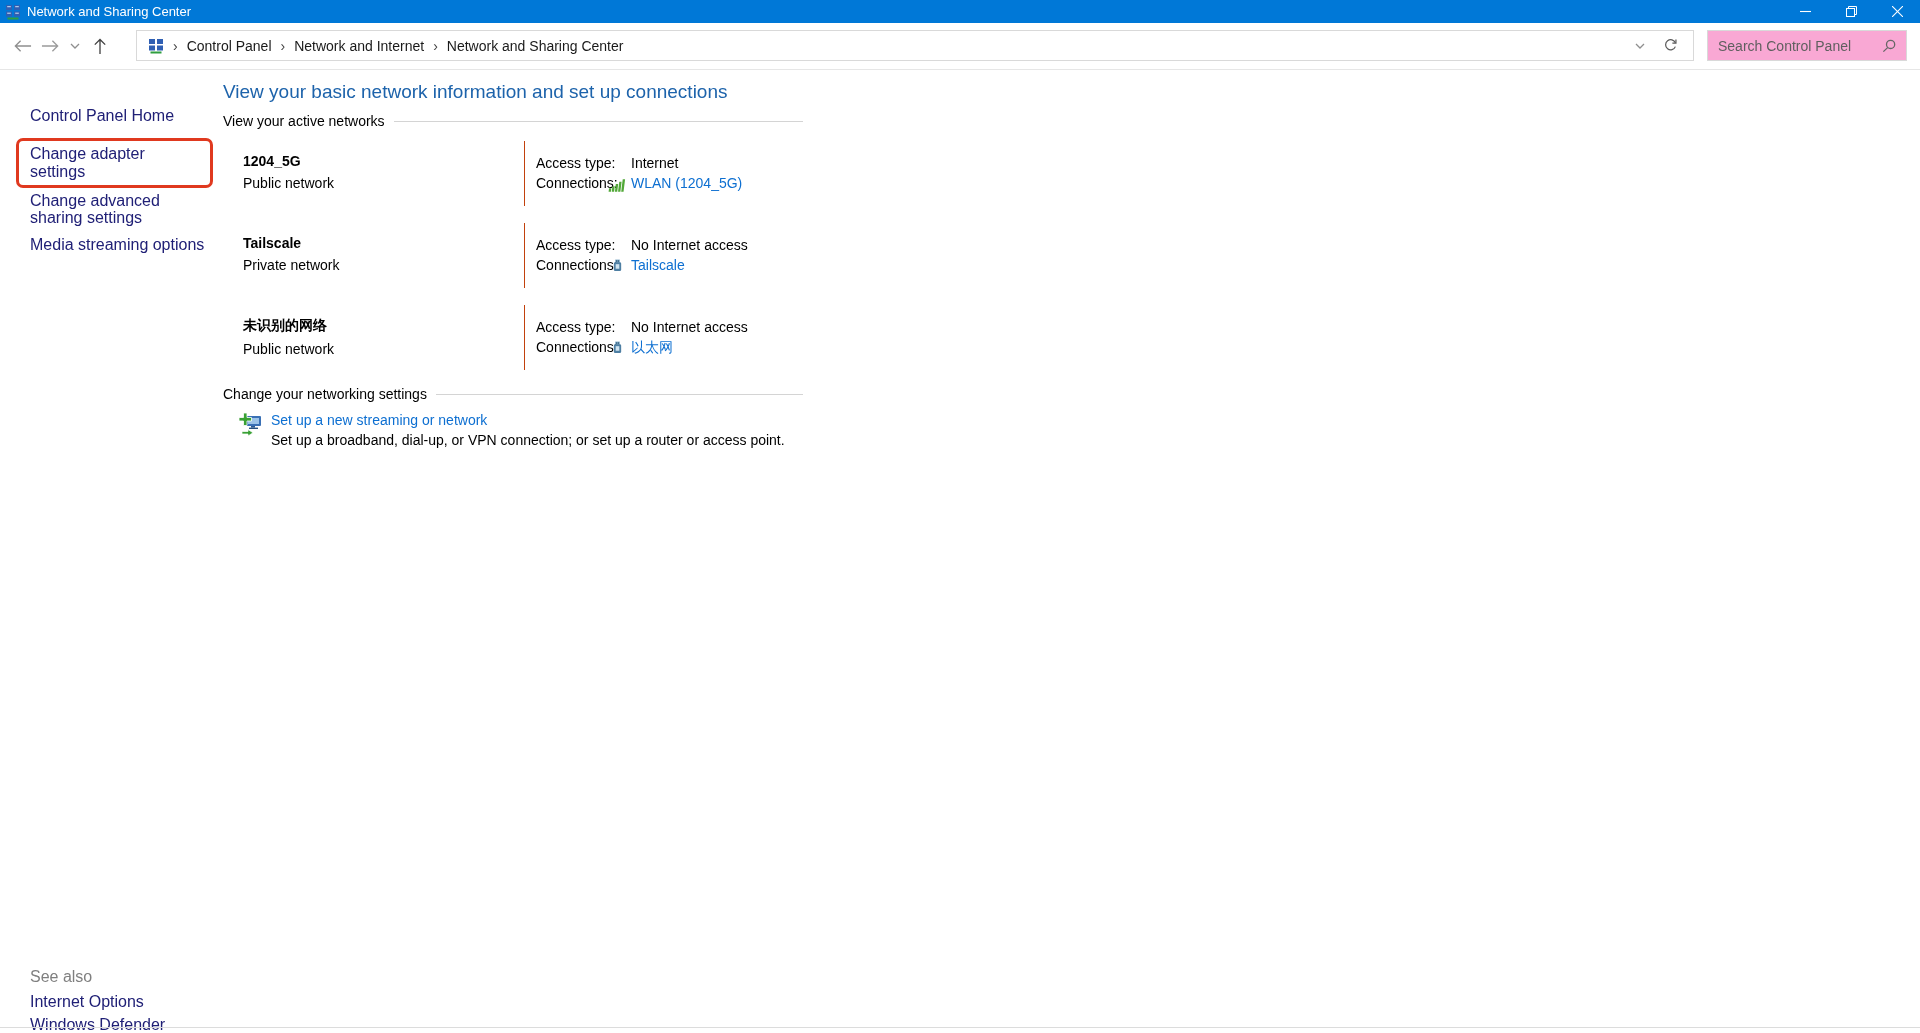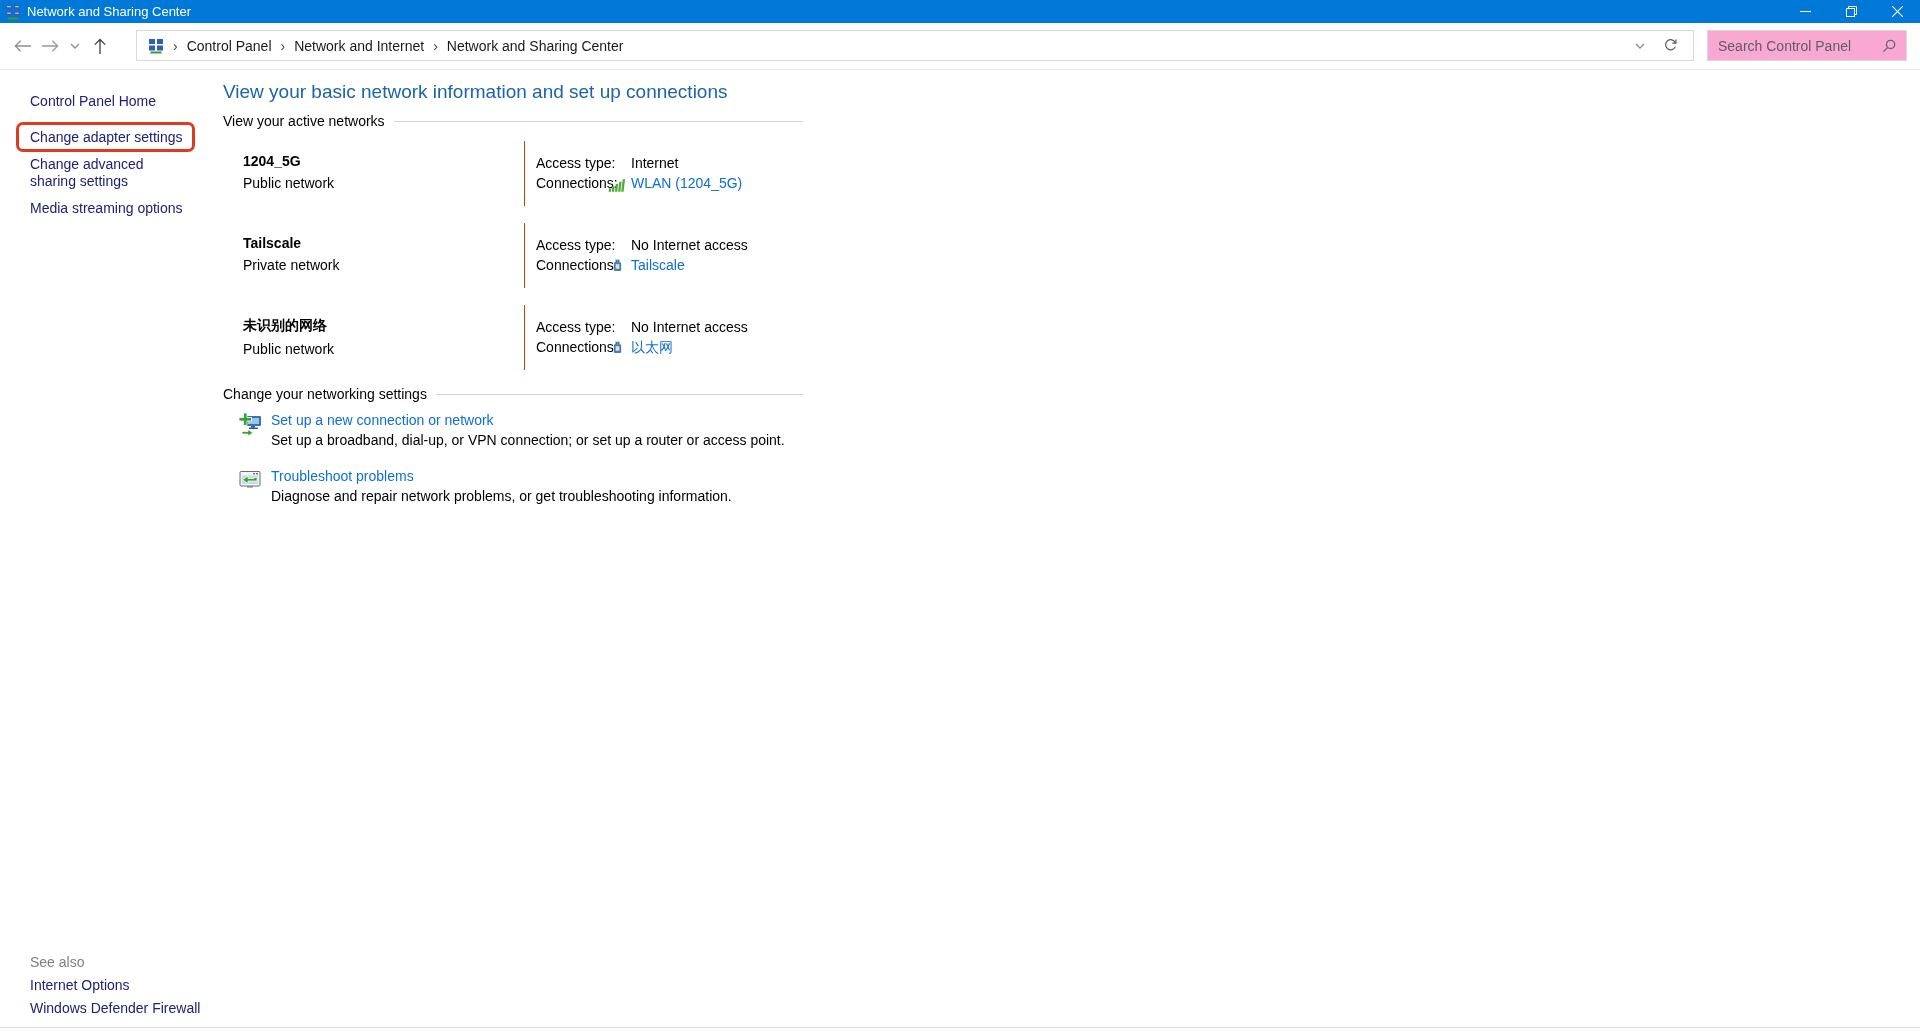--- a/index.html
+++ b/index.html
@@ -46,21 +46,21 @@
     border:1px solid #d9d9d9; background:#f9a8d4; display:flex; align-items:center;
   }
   .searchbox input {
     border:none; outline:none; flex:1; min-width:0; font-size:14px;
     font-family:"Liberation Sans", sans-serif; color:#333; padding:0 0 0 10px; background:transparent;
   }
   .searchbox input::placeholder { color:#5f5f5f; opacity:1; }
   .searchbox .mag { width:16px; height:16px; margin:0 9px 0 4px; flex:0 0 auto; }
 
   
-  .sidebar { position:absolute; top:70px; left:0; bottom:0; width:213px; font-size:14px; }
+  .sidebar { position:absolute; top:84px; left:0; bottom:0; width:213px; font-size:16px; }
   .sidebar a { color:#202076; text-decoration:none; display:block; }
   .cph { margin:23px 0 0 30px; }
   .adapter-box {
     display:inline-block; margin:13px 0 0 16px;
     border:3px solid #e0391f; border-radius:7px; padding:4px 9px 4px 11px;
   }
   .adv { margin:4px 0 0 30px; width:162px; line-height:17px; }
   .media { margin:10px 0 0 30px; }
   .see-also { position:absolute; left:30px; top:884px; }
   .see-also .hdr { color:#7f7f7f; }
@@ -321,37 +321,21 @@
           <rect x="10" y="6" width="11" height="6" fill="#9cc3e8"></rect>
           <rect x="13" y="14" width="4" height="1.6" fill="#2c5a94"></rect>
           <rect x="11" y="15.6" width="9" height="1.4" fill="#27507f"></rect>
           <g fill="#3aa135" stroke="#ffffff" stroke-width="0.8">
             <path d="M1 5.5 H5.5 V1 H9 V5.5 H13.5 V9 H9 V13.5 H5.5 V9 H1 Z"></path>
           </g>
           <path d="M4 19.5 H10 V17.5 L15 20.8 L10 24 V22 H4 Z" fill="#3aa135" stroke="#fff" stroke-width="0.7"></path>
         </svg>
       </span>
       <div class="setting-text">
-        <a href="#" class="setting-link">Set up a new connection or network</a>
+        <a href="#" class="setting-link">Set up a new streaming or network</a>
         <div class="setting-desc">Set up a broadband, dial-up, or VPN connection; or set up a router or access point.</div>
       </div>
     </div>
 
-    <div class="setting-item">
-      <span class="setting-icon">
-        <svg viewBox="0 0 24 24" width="24" height="24">
-          <rect x="2" y="3.5" width="20" height="14.5" rx="1" fill="#f2f5f9" stroke="#6b6b6b"></rect>
-          <rect x="15" y="5" width="2" height="1.4" fill="#6b6b6b"></rect>
-            <rect x="18" y="5" width="2" height="1.4" fill="#6b6b6b"></rect>
-          <rect x="4" y="7.5" width="16" height="8.5" fill="#c8d9ea"></rect>
-          <path d="M19 9.5 V13 H10 V15.5 L4.5 11.8 L10 8 V10.5 H16 V9.5 Z" fill="#3aa135" stroke="#fff" stroke-width="0.7"></path>
-          <rect x="9" y="18" width="6" height="1.6" fill="#8a8a8a"></rect>
-        </svg>
-      </span>
-      <div class="setting-text">
-        <a href="#" class="setting-link">Troubleshoot problems</a>
-        <div class="setting-desc">Diagnose and repair network problems, or get troubleshooting information.</div>
-      </div>
-    </div>
   </div>
 </div>
 
 <div class="bottom-edge"></div>
 
 </body></html>

